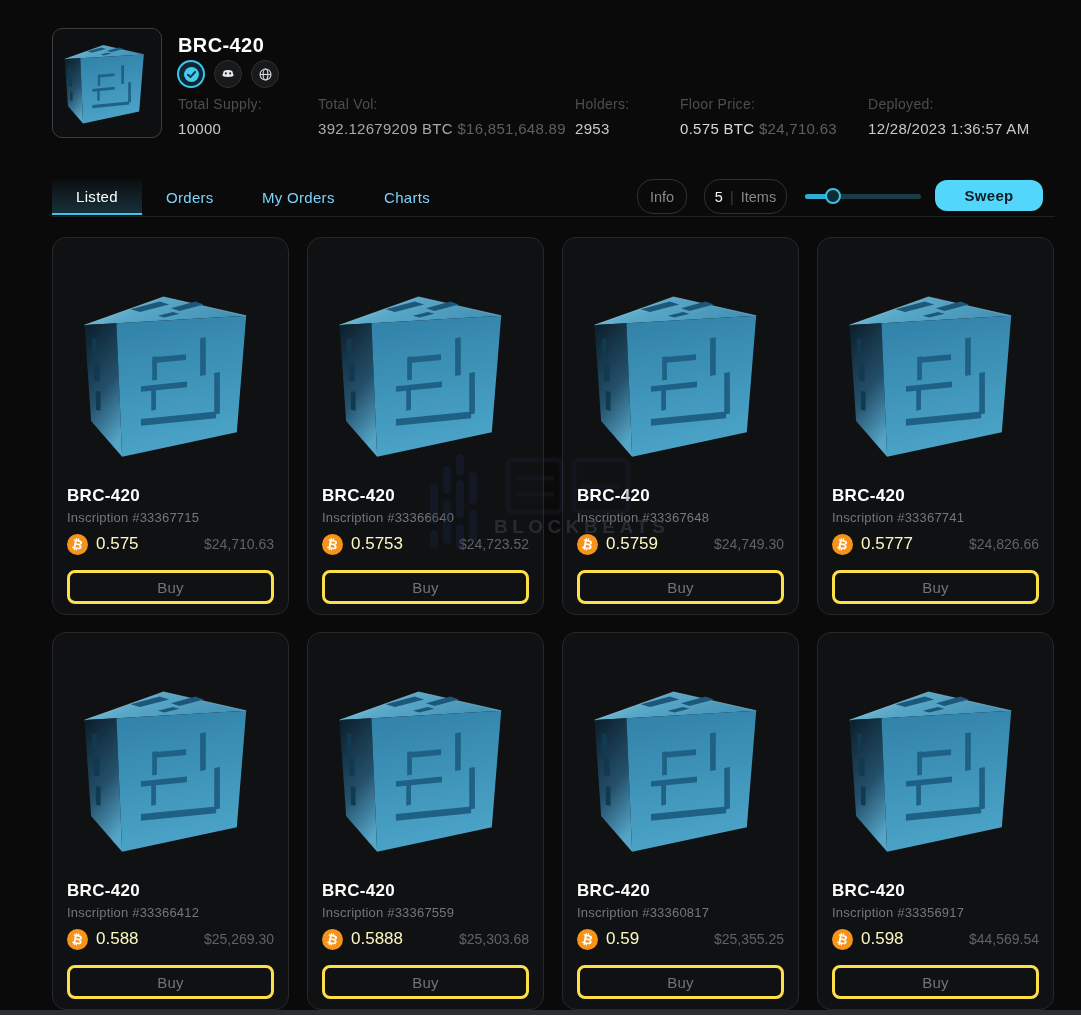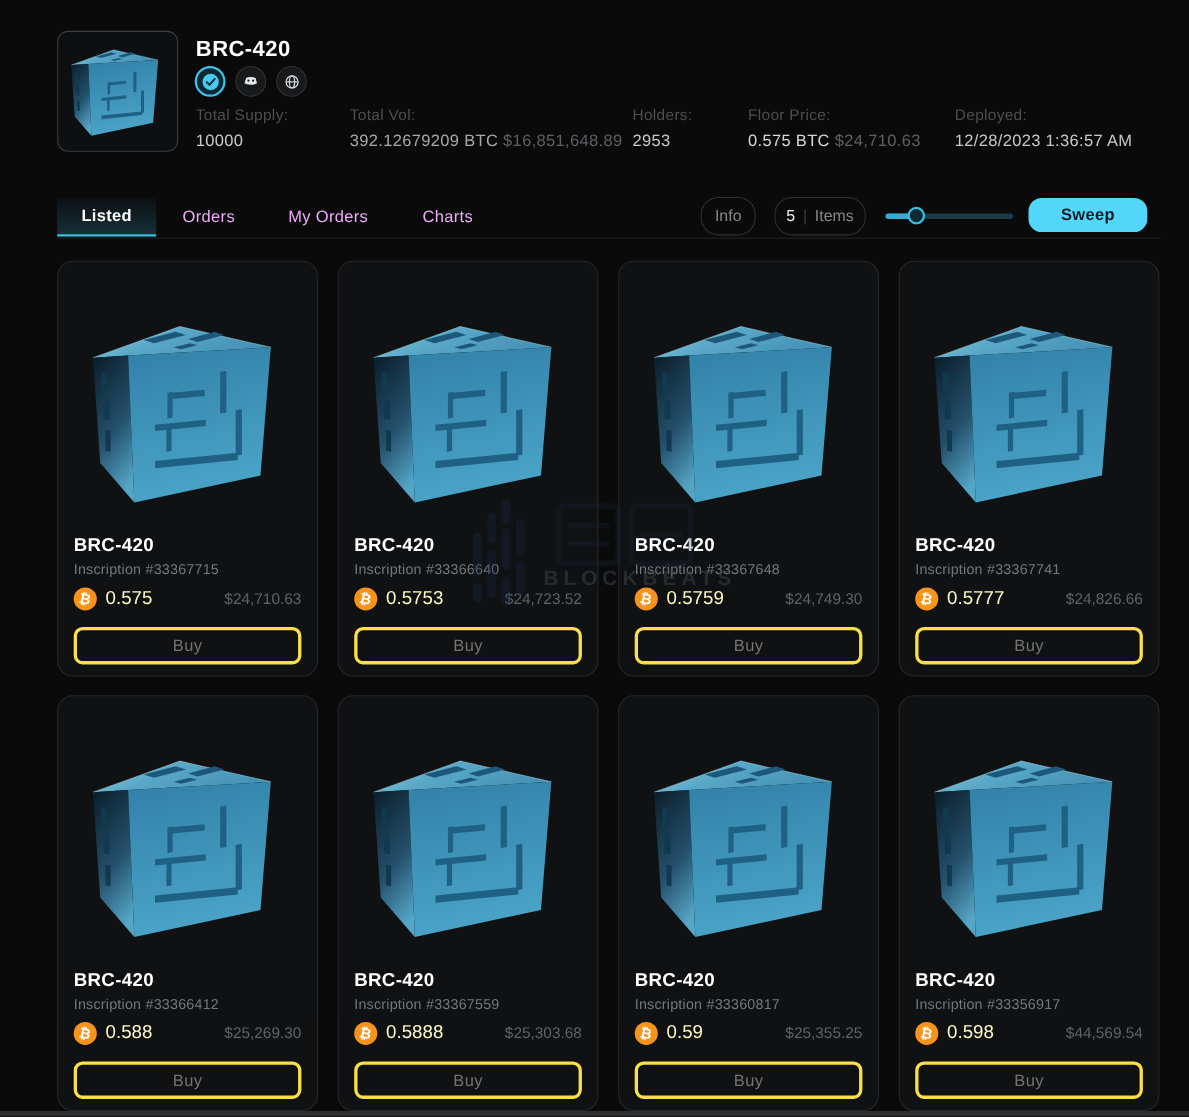--- a/index.html
+++ b/index.html
@@ -16,22 +16,22 @@
   .stat { position:absolute; top:96px; }
   .stat .lbl { font-size:14px; color:#4c4e50; letter-spacing:.3px; }
   .stat .val { margin-top:8px; font-size:15px; color:#c7c9cb; letter-spacing:.3px; }
   .stat .val .dim { color:#5c6063; }
   .stat.s0 { left:178px; } .stat.s1 { left:318px; } .stat.s2 { left:575px; } .stat.s3 { left:680px; } .stat.s4 { left:868px; }
   .stat.s1 .val .btc { color:#a6aaad; }
   .stat.s3 .val .btc { color:#d6d8d9; }
 
   
   .tabs-divider { position:absolute; left:52px; top:216px; width:1003px; height:1px; background:#1f2123; }
-  .tab { position:absolute; top:180px; height:35px; display:flex; align-items:center; justify-content:center; font-size:15px; color:#f0abfc; letter-spacing:.3px; cursor:pointer; }
-  .tab.active { left:52px; width:90px; color:#ffffff; background:linear-gradient(180deg, rgba(17,31,36,.25), rgba(31,73,87,.6)); border-bottom:2px solid #3cc5e9;font-weight:bold; }
+  .tab { position:absolute; top:180px; height:35px; display:flex; align-items:center; justify-content:center; font-size:15px; color:#7dd3fc; letter-spacing:.3px; cursor:pointer; }
+  .tab.active { left:52px; width:90px; color:#ffffff; background:linear-gradient(180deg, rgba(17,31,36,.25), rgba(31,73,87,.6)); border-bottom:2px solid #3cc5e9; }
   .tab.t1 { left:166px; } .tab.t2 { left:262px;text-align:center; } .tab.t3 { left:384px; }
 
   
   .btn-outline { position:absolute; top:179px; height:35px; border:1px solid #2e3032; border-radius:16px; background:transparent; display:flex; align-items:center; justify-content:center; font-size:14.5px; color:#85888b; cursor:pointer; }
   .info-btn { left:637px; width:50px; }
   .items-btn { left:704px; width:83px; gap:7px; }
   .items-btn .count { color:#f2f3f4; }
   .items-btn .sep { color:#3c3e40; }
 
   .slider { position:absolute; left:805px; top:188px; width:116px; height:16px; cursor:pointer; }

